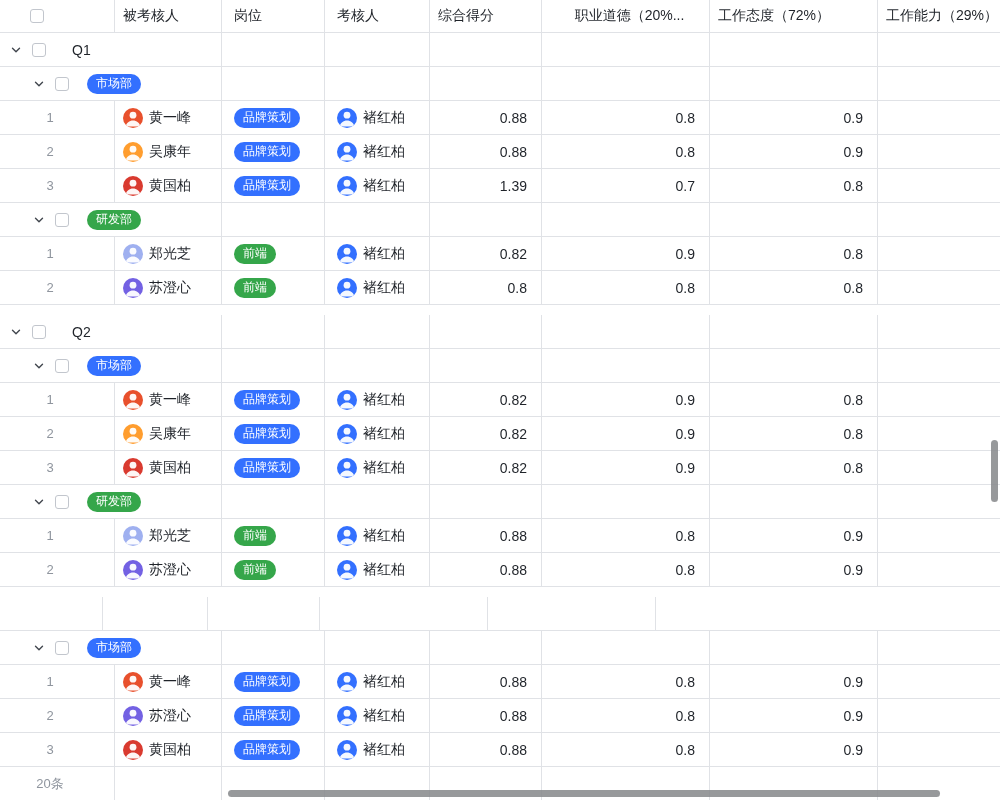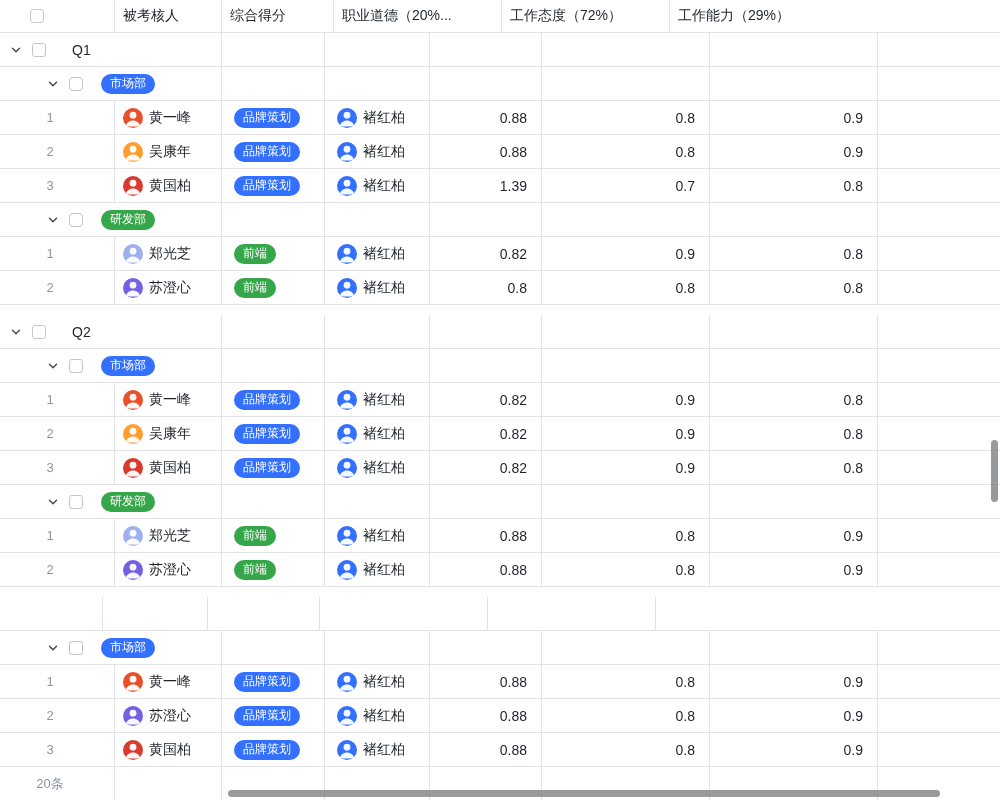--- a/index.html
+++ b/index.html
@@ -20,25 +20,25 @@
   .cell {
     display: flex; align-items: center; height: 100%;
     border-right: 1px solid #e0e2e6;
     overflow: hidden; white-space: nowrap;
   }
   .c0 { flex: 0 0 115px; }
   .c1 { flex: 0 0 107px; padding-left: 8px; gap: 6px; }
   .c2 { flex: 0 0 103px; padding-left: 12px; }
   .c3 { flex: 0 0 105px; padding-left: 12px; gap: 6px; }
   .c4 { flex: 0 0 112px; }
-  .c5 { flex: 0 0 168px; }
+  .c5 { flex: 0 0 168px; justify-content: center; }
   .c6 { flex: 0 0 168px; }
   .c7 { flex: 1 1 auto; border-right: none; }
   .c01 { flex: 0 0 222px; padding-left: 10px; gap: 10px; }
-  .c01.sub { padding-left: 47px; }
+  .c01.sub { padding-left: 33px; }
   .header-row .c0 { padding-left: 30px; }
   .header-row .c4, .header-row .c5, .header-row .c6, .header-row .c7 { padding-left: 8px; }
   .hlabel { color: #1f2329; }
   .rownum { justify-content: center; padding-right: 14px; color: #8f959e; font-size: 13px; }
   .val { justify-content: flex-end; padding-right: 14px; color: #1f2329; }
   .checkbox {
     flex: none; width: 14px; height: 14px;
     border: 1px solid #c2c6cd; border-radius: 3px; background: #fff;
   }
   .chevron { flex: none; width: 12px; height: 12px; display: flex; align-items: center; justify-content: center; }
@@ -68,20 +68,26 @@
 
 <div class="app">
 
   <div class="row header-row">
     <div class="cell c0">
       <span class="checkbox"></span>
     </div>
     <div class="cell c1">
         <span class="hlabel">被考核人</span>
       </div>
+    <div class="cell c2">
+        <span class="hlabel">岗位</span>
+      </div>
+    <div class="cell c3">
+        <span class="hlabel">考核人</span>
+      </div>
     <div class="cell c4">
         <span class="hlabel">综合得分</span>
       </div>
     <div class="cell c5">
         <span class="hlabel">职业道德（20%...</span>
       </div>
     <div class="cell c6">
         <span class="hlabel">工作态度（72%）</span>
       </div>
     <div class="cell c7">

